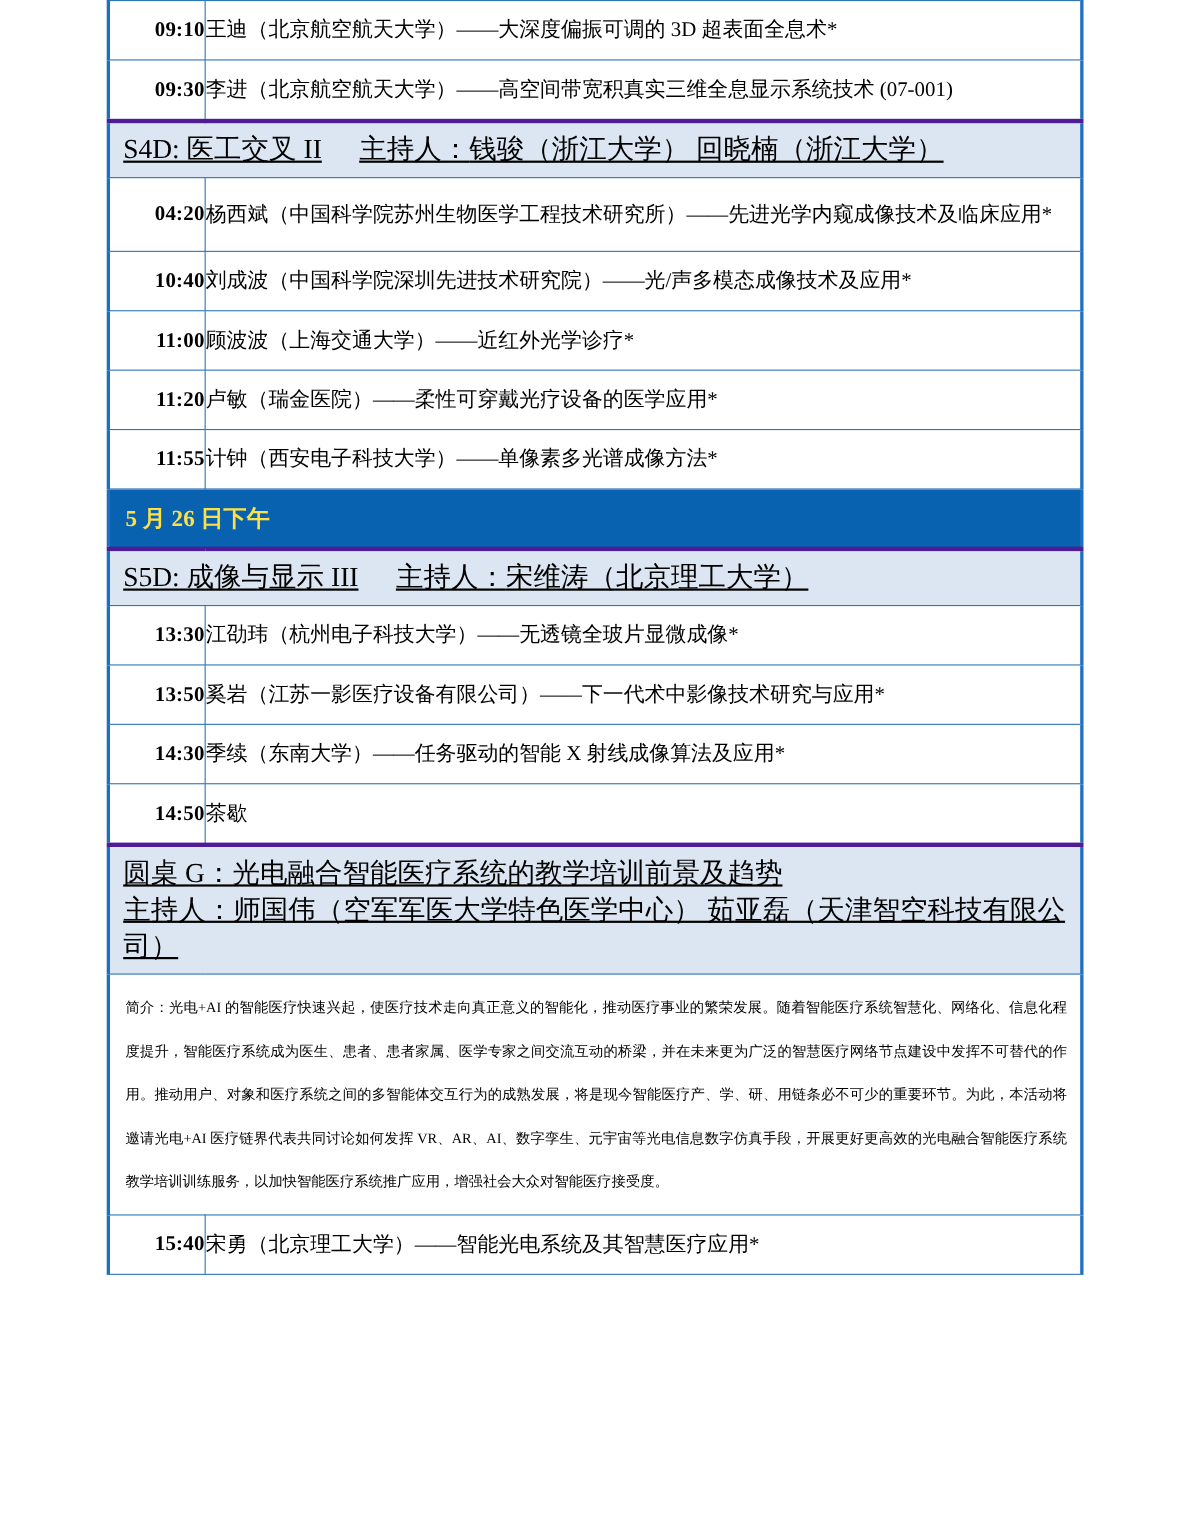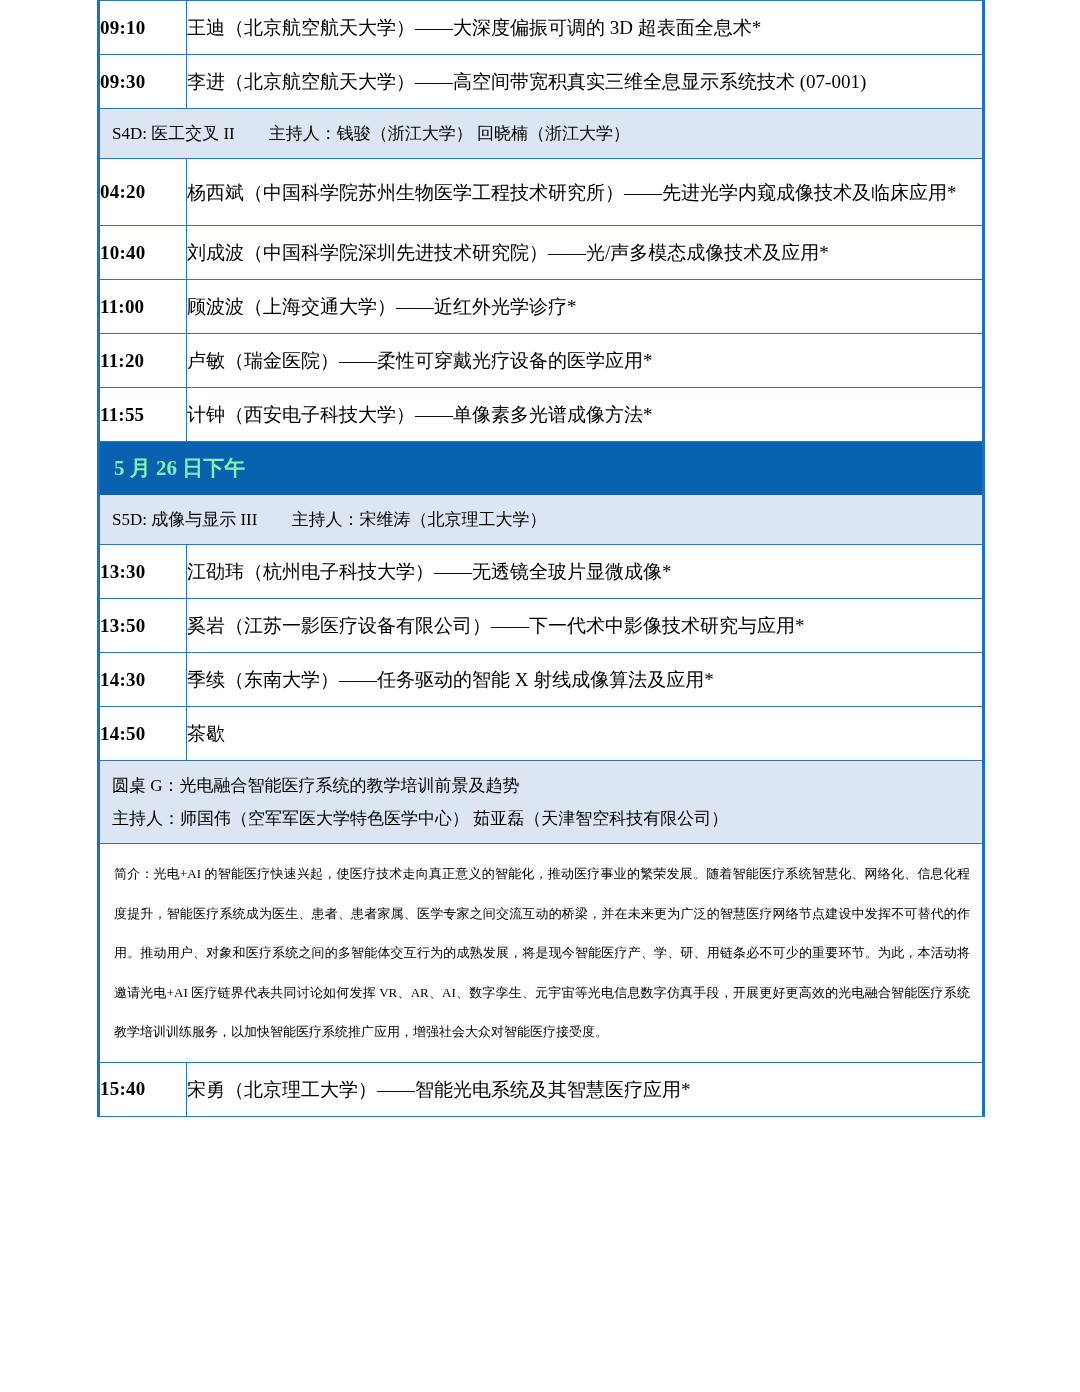--- a/index.html
+++ b/index.html
@@ -43,21 +43,21 @@
   .schedule tr td:first-child {
     border-left: 3px solid #1f6fc0;
   }
   .schedule tr td:last-child {
     border-right: 3px solid #1f6fc0;
   }
 
   .col-time { width: 88px; }
 
   .cell-time {
-    text-align: left;
+    text-align: right;
     font-weight: bold;
     font-size: 19px;
     line-height: 26px;
     letter-spacing: 0.2px;
     padding: 6px 2px;
   }
   .cell-time .t2 { display: block; }
 
   .cell-text {
     font-size: 19px;
@@ -67,32 +67,33 @@
   }
 
   .row-1line .cell-time,
   .row-1line .cell-text { height: 53px; }
 
   .row-2line .cell-text { height: 66px; }
 
   
   .section-head td {
     background: #dce6f2;
-    font-size: 17px;
+    font-size: 25px;
     line-height: 33px;
     padding: 8px 0 8px 12px;
-    border-top: 1px solid #4c1d95;
+    border-top: 4px solid #4c1d95;
     border-bottom: 1px solid #2e75b6;
+    text-decoration: underline;
   }
   .section-head .gap { display: inline-block; width: 34px; }
 
   
   .date-banner td {
     background: #0862b0;
-    color: #86efac;
+    color: #fde047;
     font-weight: bold;
     font-size: 21px;
     line-height: 30px;
     padding: 11px 0 11px 14px;
     border-top: 1px solid #0862b0;
     border-bottom: 1px solid #0862b0;
     border-left: 3px solid #0862b0;
     border-right: 3px solid #0862b0;
   }
 

